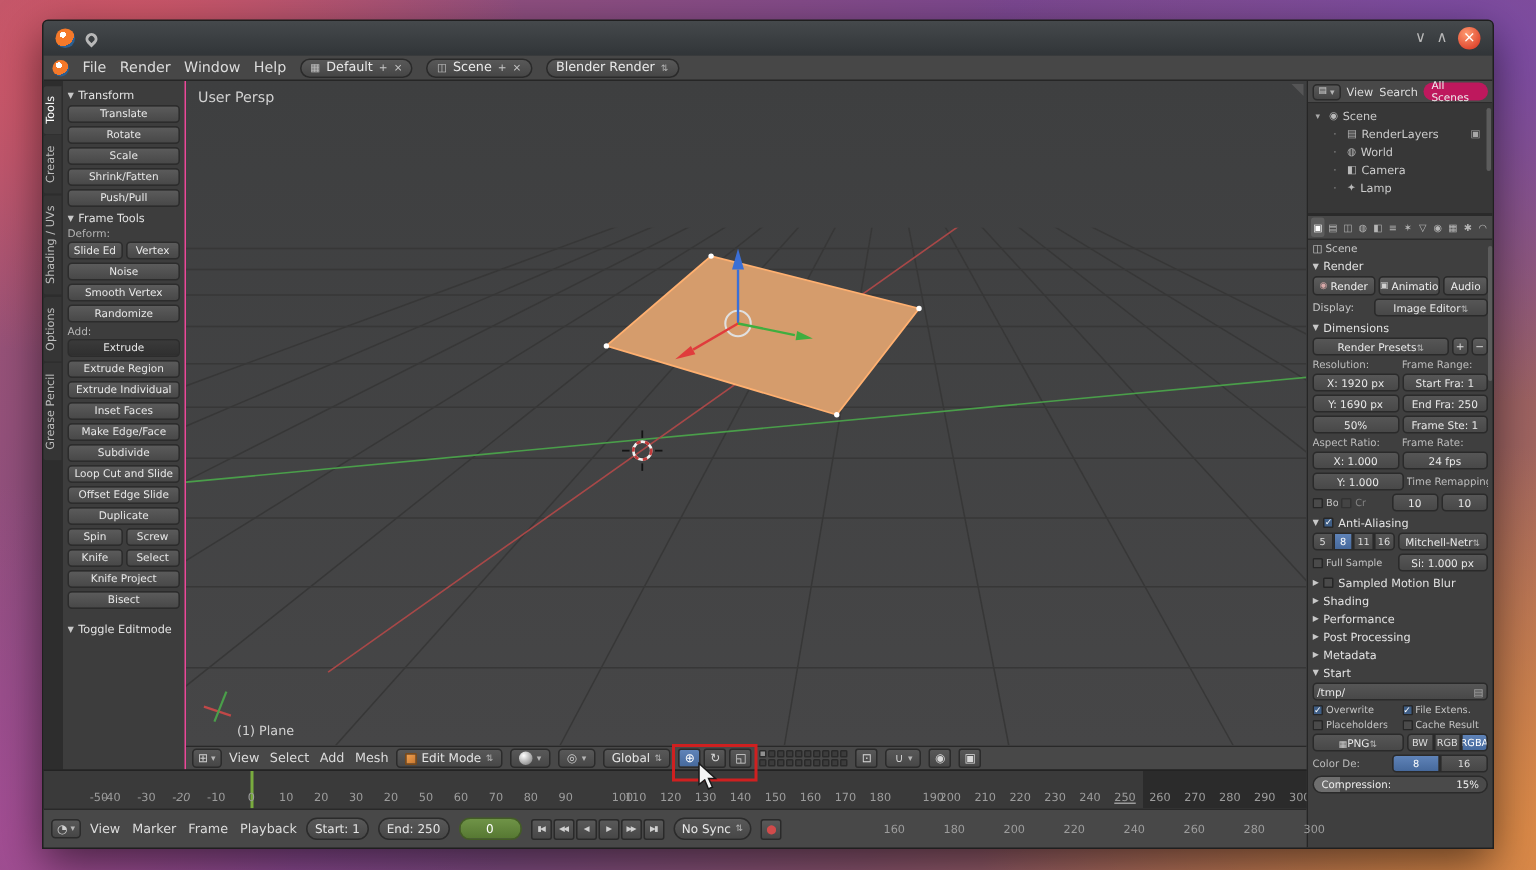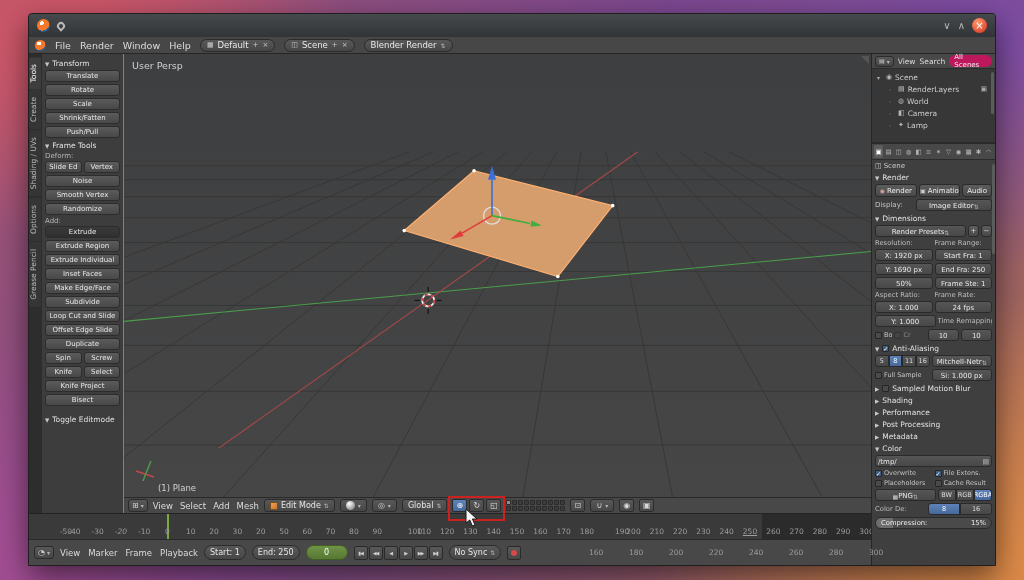--- a/index.html
+++ b/index.html
@@ -654,21 +654,21 @@
                   <span class="tri">▶</span>
                   <span>Post Processing</span>
                 </div>
                 <div class="pph">
                   <span class="tri">▶</span>
                   <span>Metadata</span>
                 </div>
               </div>
             <div class="pph">
               <span class="tri">▼</span>
-              <span>Color</span>
+              <span>Start</span>
             </div>
             <div class="prow">
               <div class="pf" style="justify-content:flex-start">
                 <span>/tmp/</span>
                 <span class="dda" style="margin-left:auto;font-size:7px">▤</span>
               </div>
             </div>
             <div id="out-checks">
                 <div class="ocell">
                   <span class="chk on"></span>

